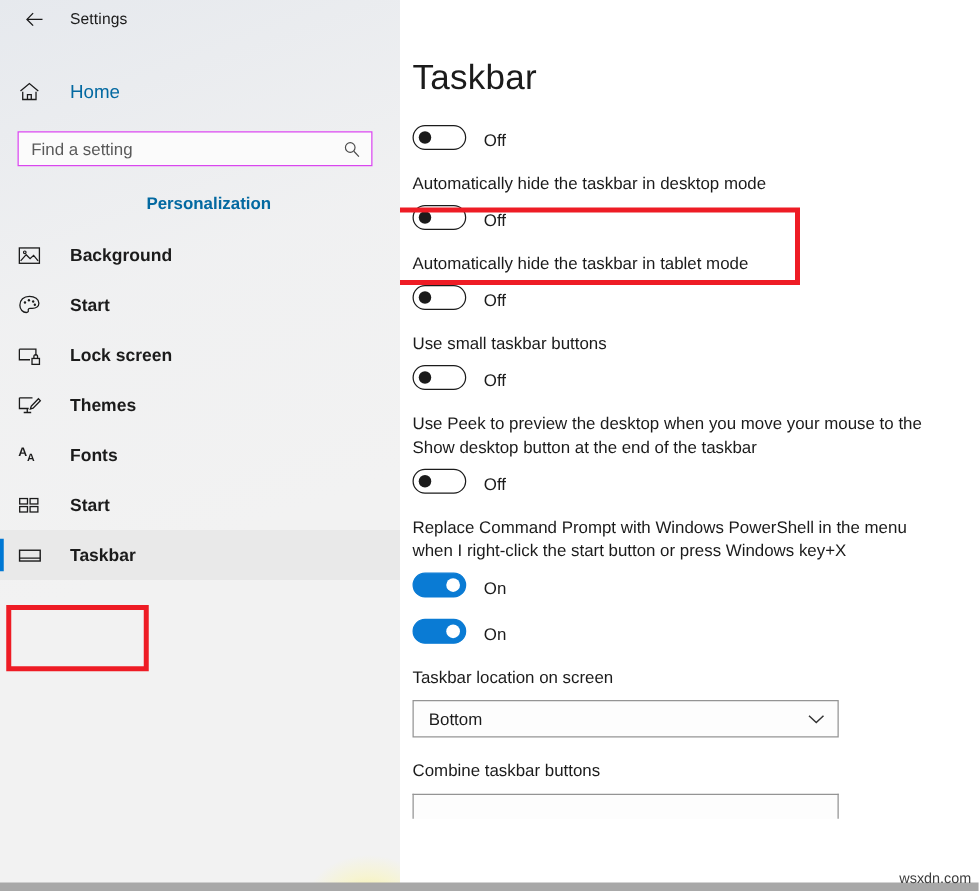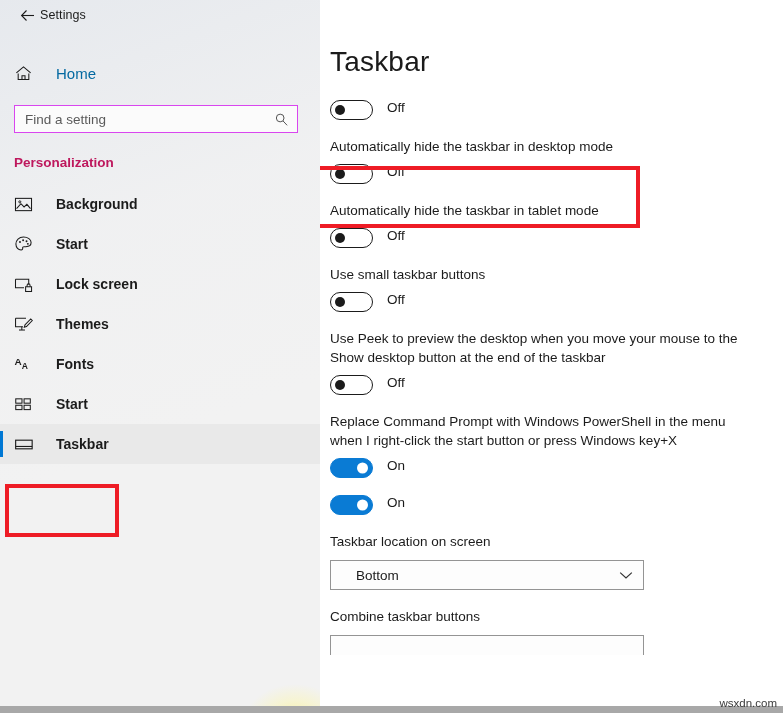--- a/index.html
+++ b/index.html
@@ -48,20 +48,21 @@
     display: flex;
     align-items: center;
     padding-left: 14px;
   }
   .back-btn {
     width: 26px; height: 26px;
     display: flex; align-items: center; justify-content: center;
     color: #1b1b1b;
   }
   .app-title {
+    margin-left: 16px;
     font-size: 12.5px;
     color: #1b1b1b;
     letter-spacing: .1px;
   }
 
   .home-row {
     display: flex;
     align-items: center;
     height: 40px;
     margin-top: 23px;
@@ -94,21 +95,22 @@
     color: #444;
     padding: 0;
   }
   .search-wrap input::placeholder { color: #5a5a5a; opacity: 1; }
   .search-ic { flex: 0 0 auto; color: #4a4a4a; display:flex; align-items:center; }
 
   .section-title {
     margin: 22px 0 0 14px;
     font-size: 13.5px;
     font-weight: bold;
-    color: #be185d;
+    color: #0369a1;
+    text-align: center;
   }
 
   .nav { margin-top: 14px; }
   .nav-item {
     position: relative;
     display: flex;
     align-items: center;
     height: 40px;
     padding-left: 14px;
     box-sizing: border-box;
@@ -171,21 +173,21 @@
 
   .setting { margin-bottom: 17px; }
   .setting .label {
     font-size: 13.5px;
     color: #1b1b1b;
     line-height: 19px;
     max-width: 420px;
   }
   .toggle-row {
     display: flex;
-    align-items: flex-start;
+    align-items: flex-end;
     margin-top: 8px;
   }
   .toggle {
     position: relative;
     width: 43px; height: 20px;
     border-radius: 10px;
     box-sizing: border-box;
     flex: 0 0 auto;
   }
   .toggle.off {
@@ -213,28 +215,28 @@
     background: #ffffff;
   }
   .toggle-state {
     margin-left: 14px;
     font-size: 13.5px;
     color: #1b1b1b;
   }
 
   .dropdown {
     margin-top: 9px;
-    width: 314px;
+    width: 341px;
     height: 30px;
     border: 1px solid #949494;
     background: #fdfdfd;
     box-sizing: border-box;
     display: flex;
     align-items: center;
-    padding: 0 10px 0 25px;
+    padding: 0 10px 0 12px;
   }
   .dropdown .val {
     flex: 1 1 auto;
     font-size: 13.5px;
     color: #1b1b1b;
   }
   .dropdown .chev { flex: 0 0 auto; color: #333; display:flex; align-items:center; }
 
   .dropdown.cut {
     margin-top: 9px;

